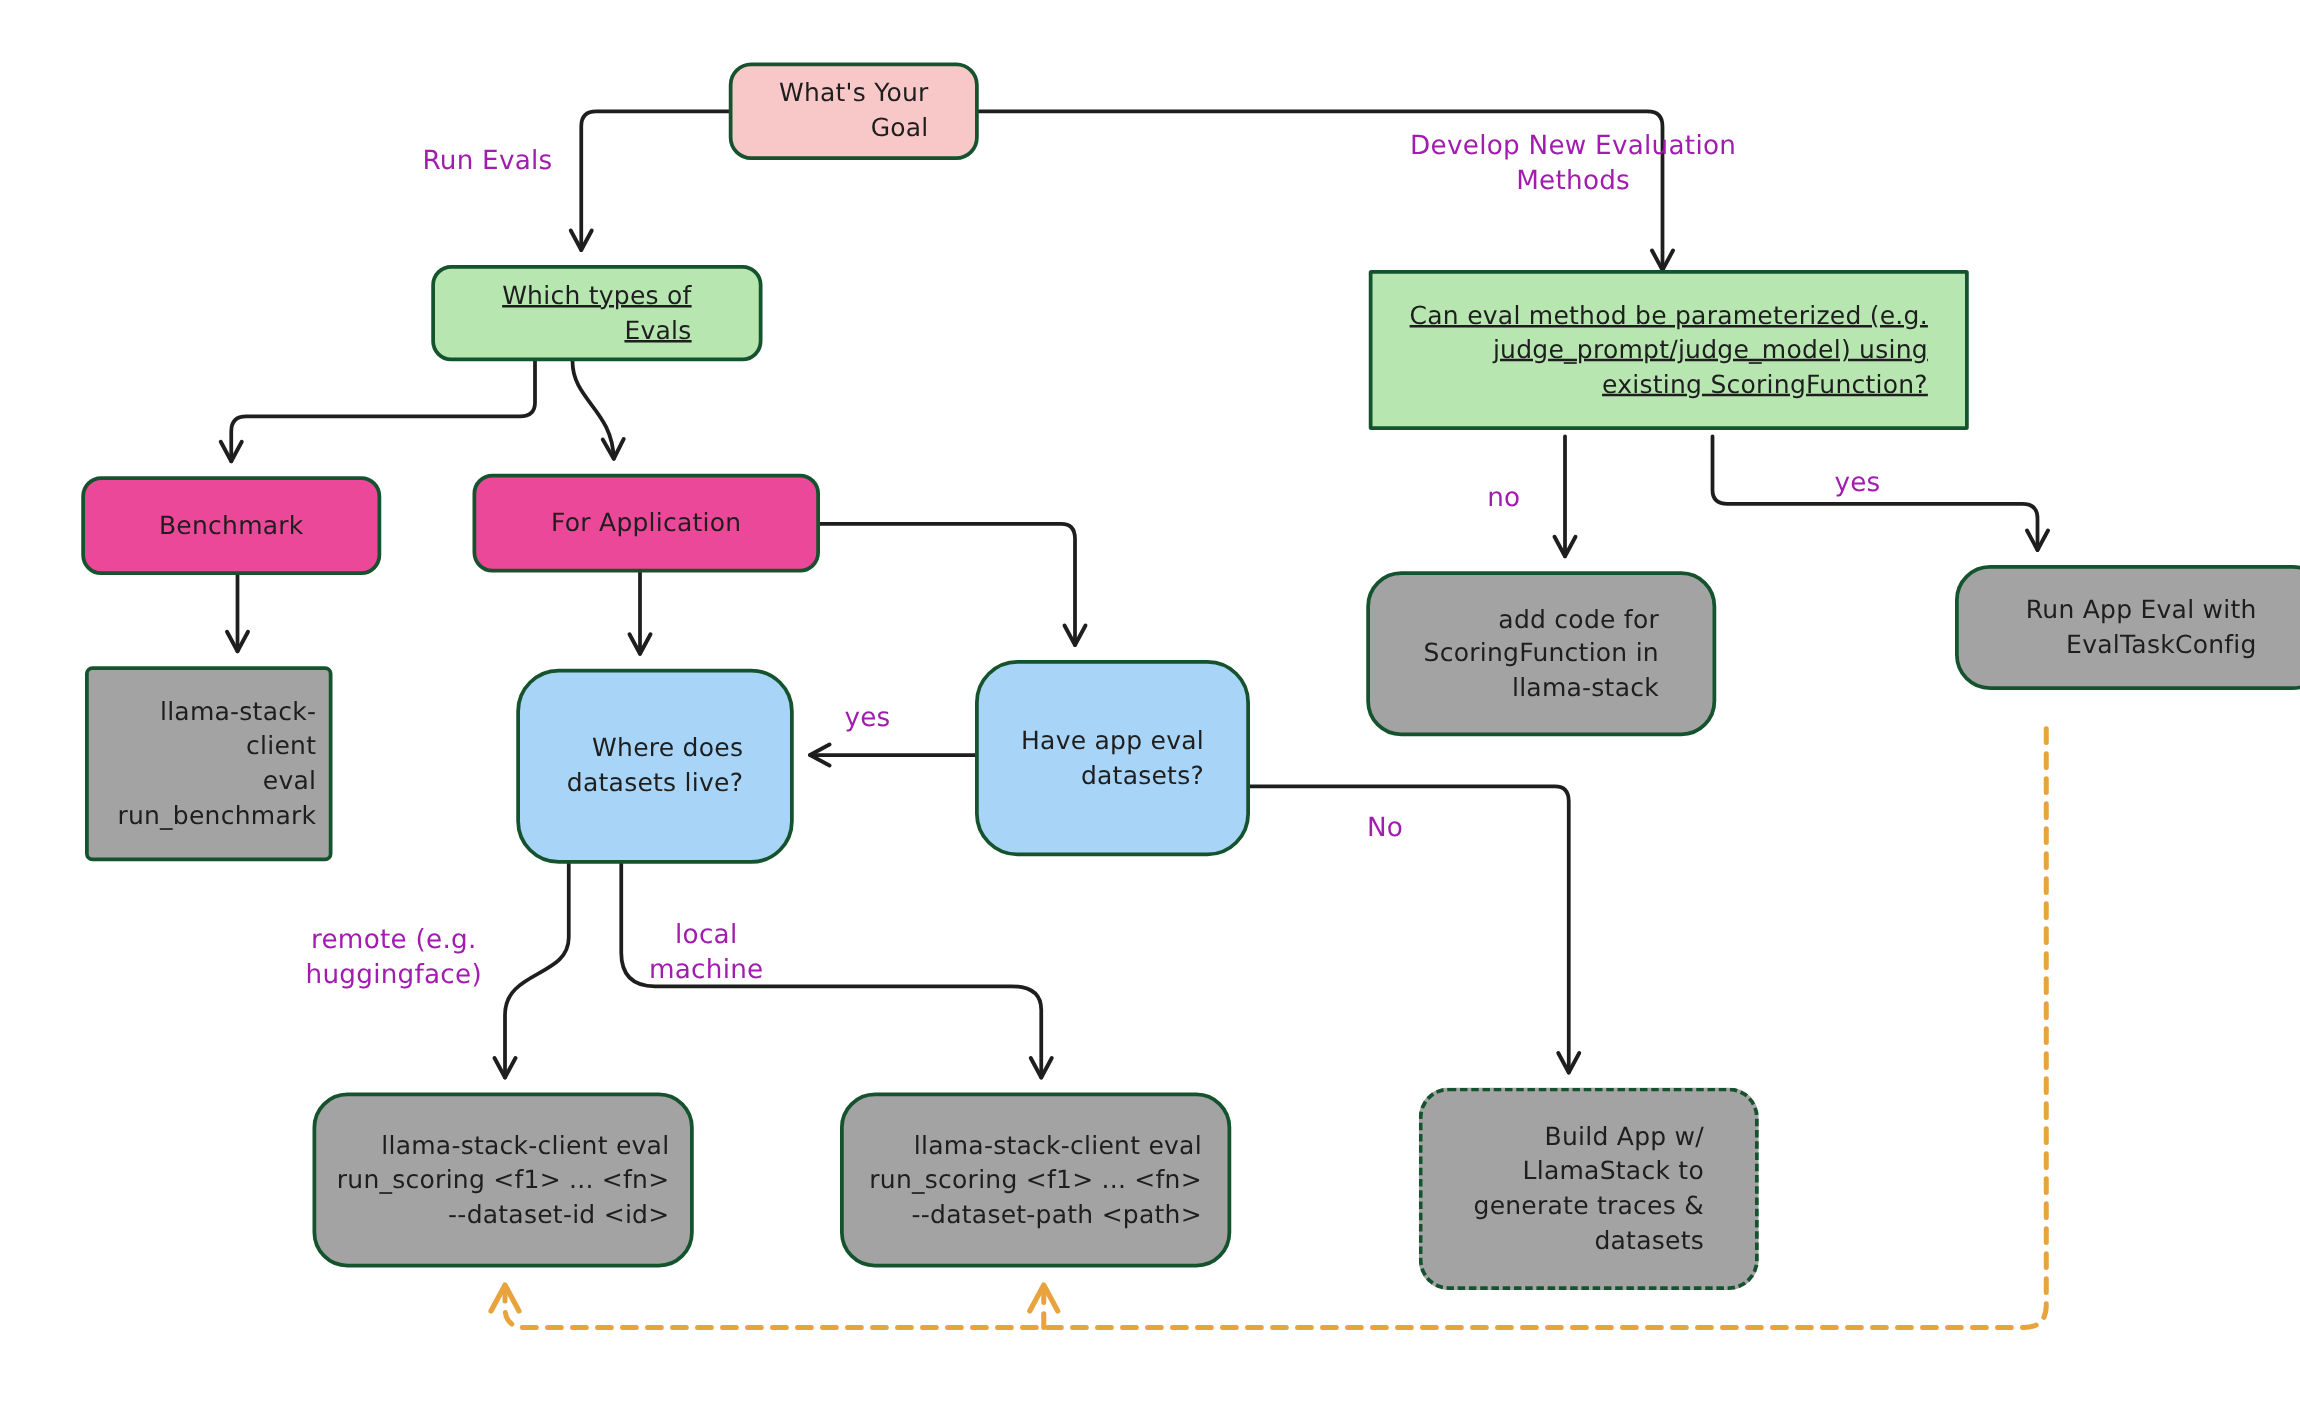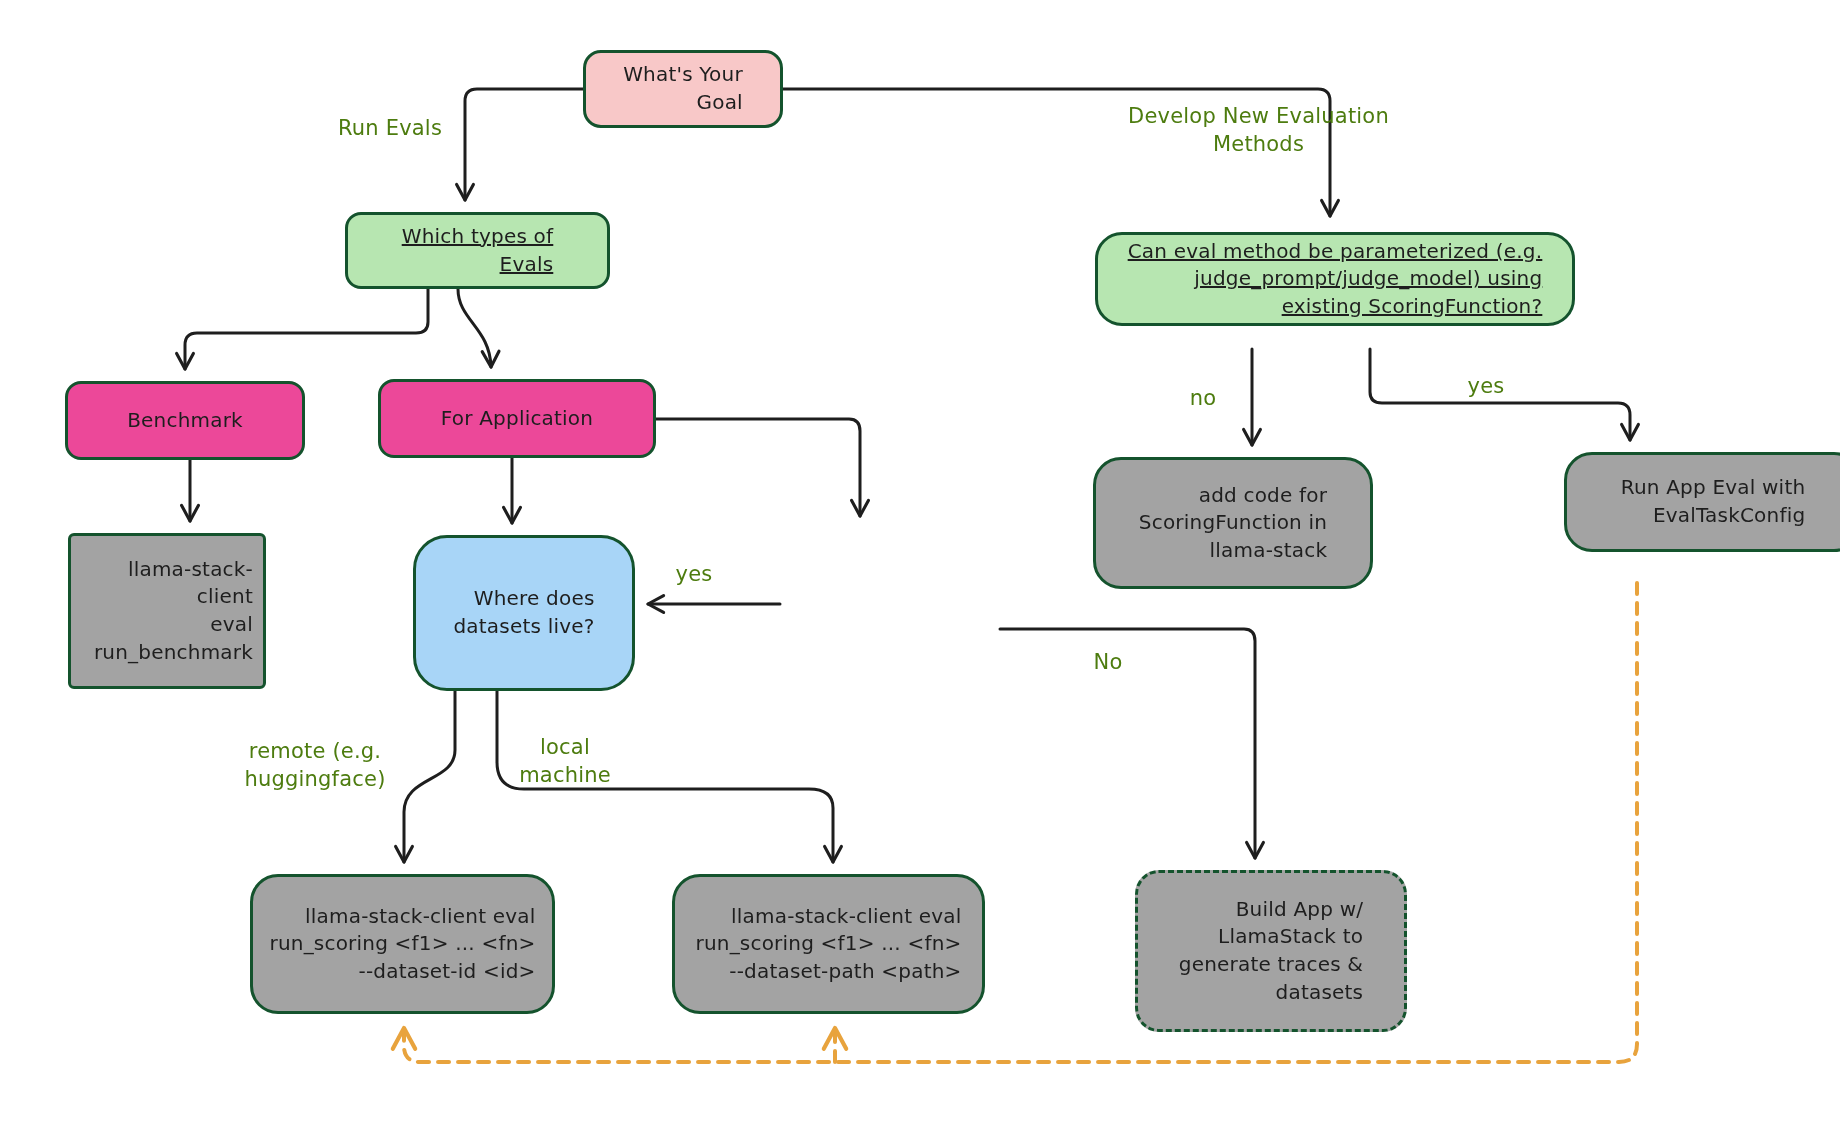--- a/index.html
+++ b/index.html
@@ -17,21 +17,21 @@
     letter-spacing:0.2px; font-weight:500;
   }
   .node.pink   { background:#f8c8c8; border-radius:18px; }
   .node.green  { background:#b7e6b1; border-radius:16px;text-decoration:underline; }
   .node.blue   { background:#a8d5f7; border-radius:34px; }
   .node.yellow { background:#a3a3a3; border-radius:28px; }
   .node.white  { background:#ec4899; border-radius:16px; }
   .node.dashed { border-style:dashed; border-width:3px; }
   .elabel {
     position:absolute; text-align:center; font-size:21px; line-height:1.35;
-    white-space:pre-line; letter-spacing:0.2px; font-weight:500; color:#4d7c0f;
+    white-space:pre-line; letter-spacing:0.2px; font-weight:500; color:#a21caf;
   }
 </style>
 </head>
 <body>
 
 <div class="canvas">
 
   <svg class="edges" width="1840" height="1124" viewBox="0 0 1840 1124">
     <defs>
       <marker id="arrow" viewBox="0 0 20 20" refX="16" refY="10" markerWidth="8" markerHeight="8" orient="auto-start-reverse">
@@ -59,29 +59,31 @@
     <g fill="none" stroke="#e8a33d" stroke-width="4" stroke-linecap="round" stroke-dasharray="11 9">
       <path d="M 1637 583 V 1044 Q 1637 1062 1619 1062 H 420 Q 404 1062 404 1046 V 1028" marker-end="url(#arrowOrange)"></path>
       <path d="M 835 1062 V 1028" marker-end="url(#arrowOrange)"></path>
     </g>
   </svg>
 
   <div class="node pink" style="left:583px; top:50px;  width:200px; height:78px;">What's Your
 Goal</div>
   <div class="node green" style="left:345px; top:212px; width:265px; height:77px;">Which types of
 Evals</div>
-  <div class="node green" style="left:1095px; top:232px; width:480px; height:94px; border-radius:27px;">Can eval method be parameterized (e.g.
+  <div class="node green" style="left:1095px; top:216px; width:480px; height:128px; border-radius:2px;">Can eval method be parameterized (e.g.
 judge_prompt/judge_model) using
 existing ScoringFunction?</div>
   <div class="node white" style="left:65px;  top:381px; width:240px; height:79px;">Benchmark</div>
   <div class="node white" style="left:378px; top:379px; width:278px; height:79px;">For Application</div>
   <div class="node yellow" style="left:68px;  top:533px; width:198px; height:156px; border-radius:6px;">llama-stack-client
 eval run_benchmark</div>
   <div class="node blue" style="left:413px; top:535px; width:222px; height:156px;">Where does
 datasets live?</div>
+  <div class="node blue" style="left:780px; top:528px; width:220px; height:157px;">Have app eval
+datasets?</div>
   <div class="node yellow" style="left:1093px; top:457px; width:280px; height:132px;">add code for
 ScoringFunction in
 llama-stack</div>
   <div class="node yellow" style="left:1564px; top:452px; width:298px; height:100px; border-radius:28px;">Run App Eval with
 EvalTaskConfig</div>
   <div class="node yellow" style="left:250px; top:874px; width:305px; height:140px;">llama-stack-client eval
 run_scoring &lt;f1&gt; ... &lt;fn&gt;
 --dataset-id &lt;id&gt;</div>
   <div class="node yellow" style="left:672px; top:874px; width:313px; height:140px;">llama-stack-client eval
 run_scoring &lt;f1&gt; ... &lt;fn&gt;

